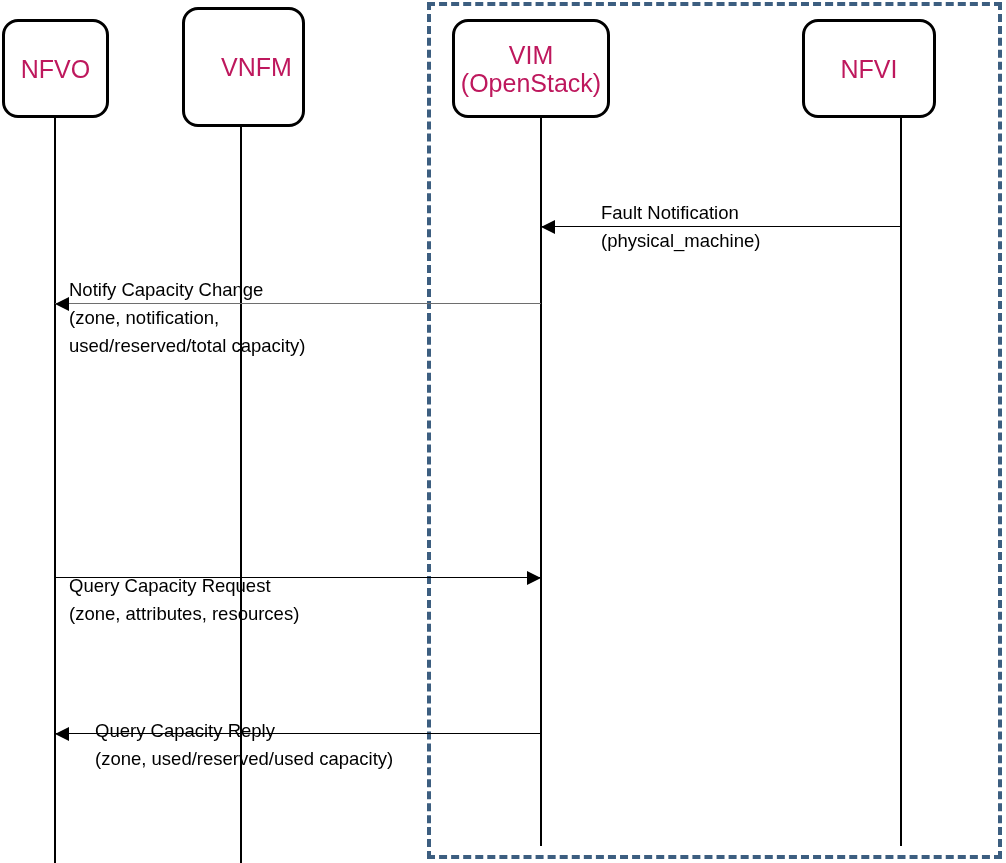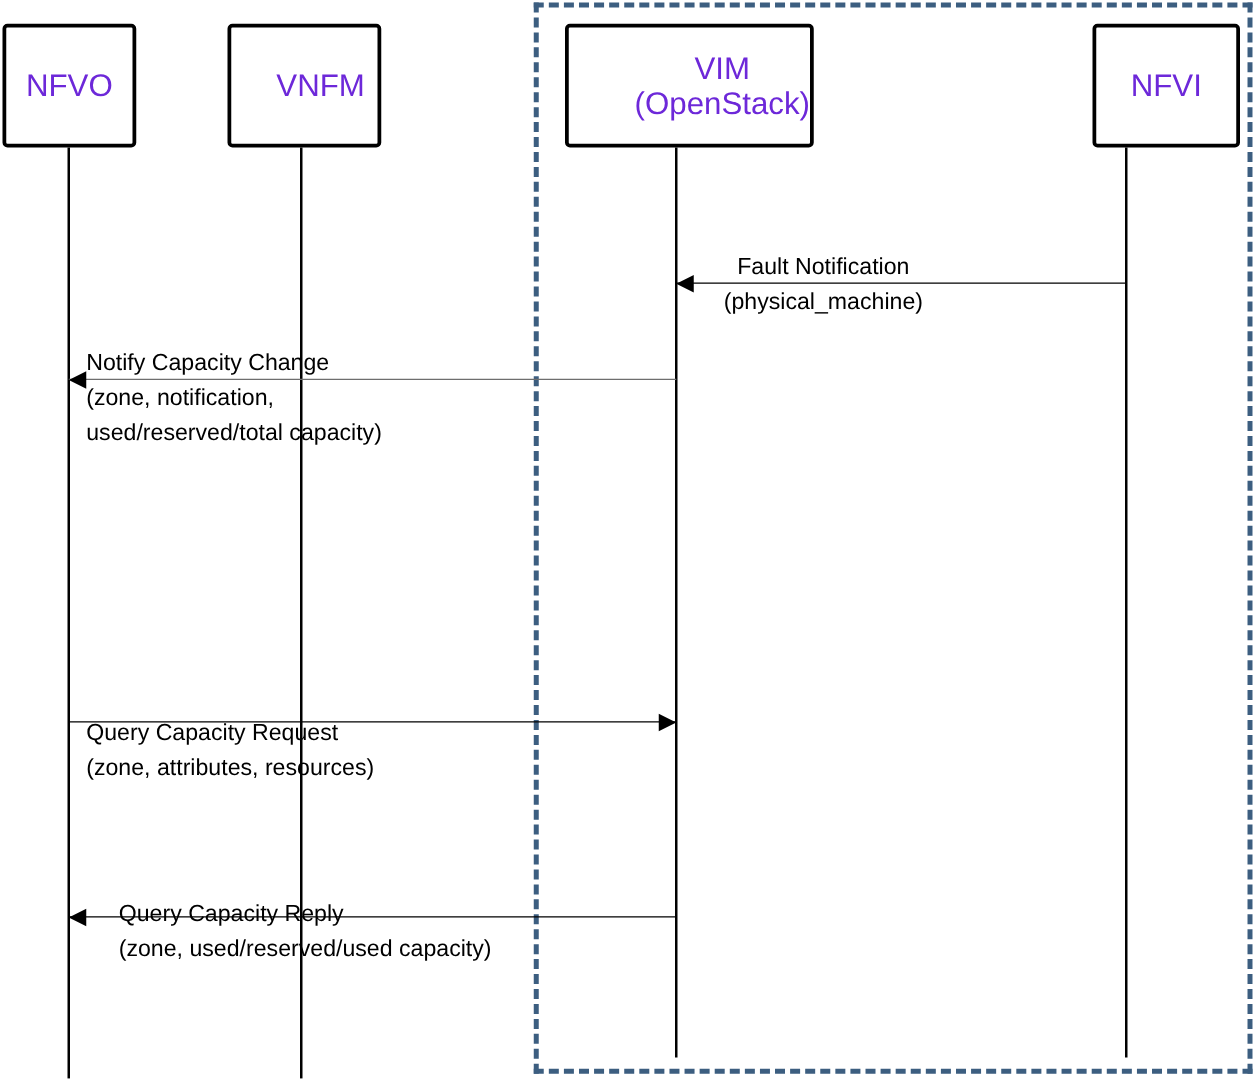--- a/index.html
+++ b/index.html
@@ -22,28 +22,28 @@
     position: absolute;
     box-sizing: border-box;
     border: 4px dashed #3C5E80;
     background: transparent;
   }
   
   .actor-box {
     position: absolute;
     box-sizing: border-box;
     border: 3px solid #000000;
-    border-radius: 4px;
+    border-radius: 16px;
     background: #ffffff;
     display: flex;
     align-items: center;
     justify-content: center;
     text-align: center;
     line-height: 1.12;
-    color: #6d28d9;
+    color: #be185d;
     font-size: 25px;
     z-index: 4;
   }
   .actor-box .actor-label {
     display: block;
     white-space: pre-line;
   }
   
   .lifeline {
     position: absolute;
@@ -95,36 +95,36 @@
       <div class="lifeline" style="left: 54px; top: 118px; height: 745px; background: rgb(0, 0, 0);"></div>
       <div class="lifeline" style="left: 240px; top: 118px; height: 745px; background: rgb(0, 0, 0);"></div>
       <div class="lifeline" style="left: 540px; top: 118px; height: 728px; background: rgb(0, 0, 0);"></div>
       <div class="lifeline" style="left: 900px; top: 118px; height: 728px; background: rgb(0, 0, 0);"></div>
     </div>
 
   <div id="actors">
       <div class="actor-box" style="left: 2px; top: 19px; width: 107px; height: 99px;">
         <span class="actor-label">NFVO</span>
       </div>
-      <div class="actor-box" style="left: 182px; top: 19px; width: 123px; height: 99px; padding-left: 26px;">
+      <div class="actor-box" style="left: 182px; top: 7px; width: 123px; height: 120px; padding-left: 26px;">
         <span class="actor-label">VNFM</span>
       </div>
-      <div class="actor-box" style="left: 452px; top: 19px; width: 199px; height: 99px; justify-content: flex-end;">
+      <div class="actor-box" style="left: 452px; top: 19px; width: 158px; height: 99px;">
         <span class="actor-label">VIM
 (OpenStack)</span>
       </div>
-      <div class="actor-box" style="left: 874px; top: 19px; width: 118px; height: 99px;">
+      <div class="actor-box" style="left: 802px; top: 19px; width: 134px; height: 99px;">
         <span class="actor-label">NFVI</span>
       </div>
     </div>
 
   <div id="messages">
       <div class="msg-line" style="left: 541px; top: 226px; width: 360px; border-top-color: rgb(0, 0, 0);"></div>
       <div class="arrow-head left" style="top: 220px; left: 541px; border-right-color: rgb(0, 0, 0);"></div>
-      <div class="msg-text" style="left: 579px; top: 199px; text-align: center;">Fault Notification
+      <div class="msg-text" style="left: 601px; top: 199px;">Fault Notification
 (physical_machine)</div>
       <div class="msg-line" style="left: 55px; top: 303px; width: 486px; border-top-color: rgb(110, 110, 110);"></div>
       <div class="arrow-head left" style="top: 297px; left: 55px; border-right-color: rgb(0, 0, 0);"></div>
       <div class="msg-text" style="left: 69px; top: 276px;">Notify Capacity Change
 (zone, notification,
 used/reserved/total  capacity)</div>
       <div class="msg-line" style="left: 55px; top: 577px; width: 486px; border-top-color: rgb(0, 0, 0);"></div>
       <div class="arrow-head right" style="top: 571px; left: 527px; border-left-color: rgb(0, 0, 0);"></div>
       <div class="msg-text" style="left: 69px; top: 556px; margin-top: 16px;">Query Capacity Request
 (zone, attributes, resources)</div>

